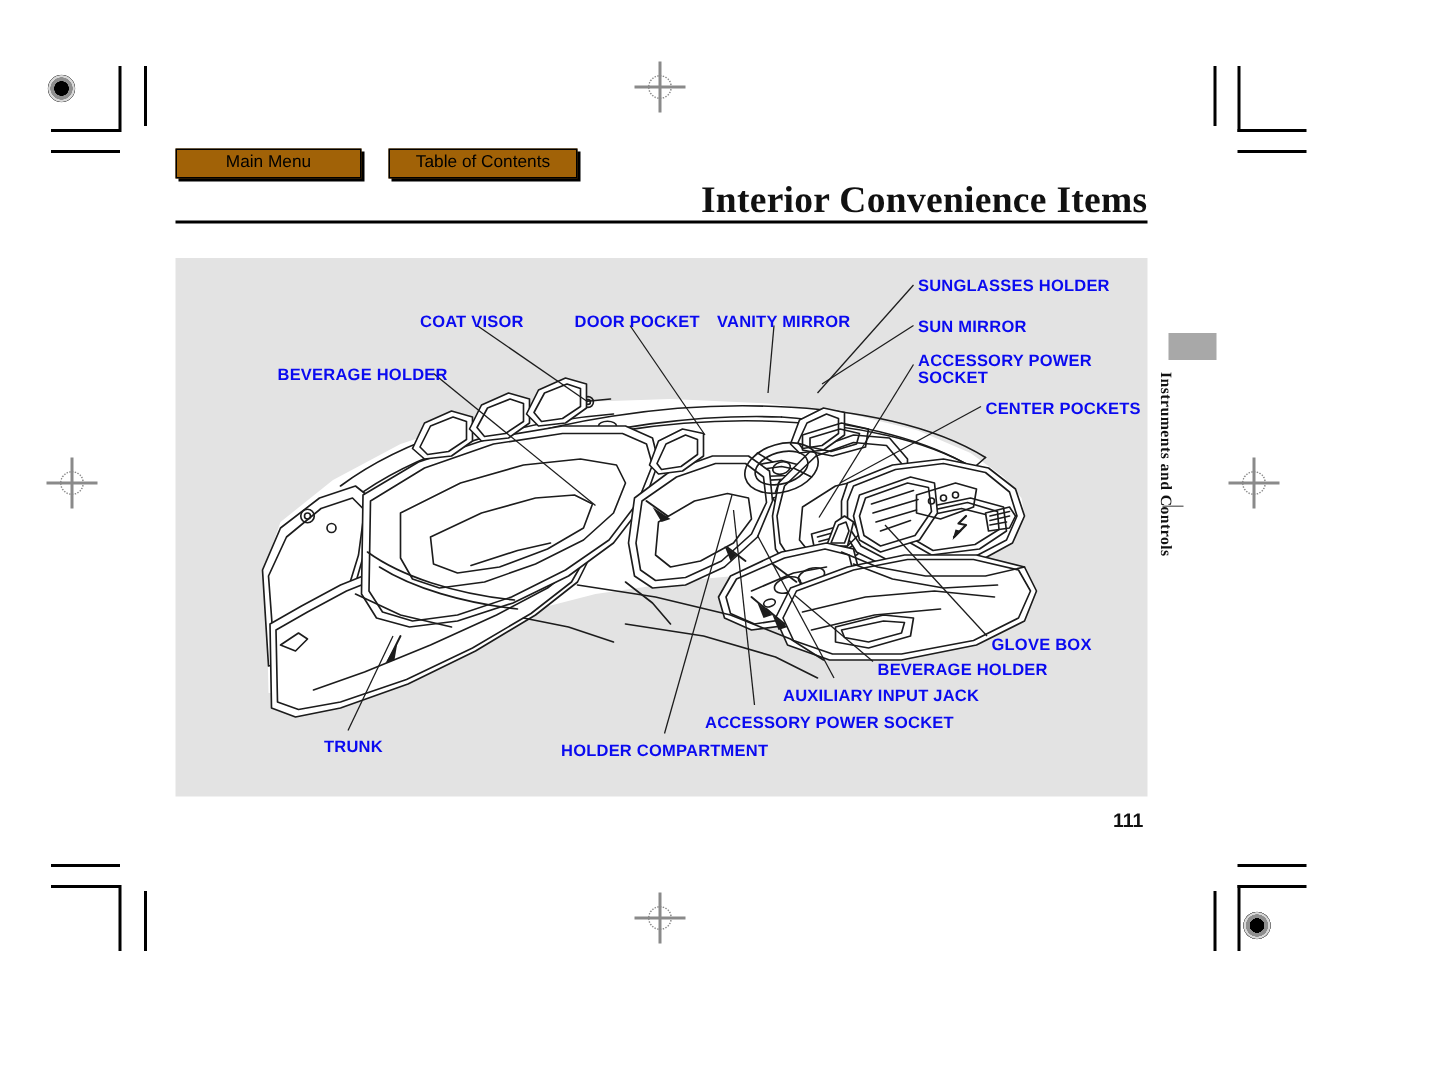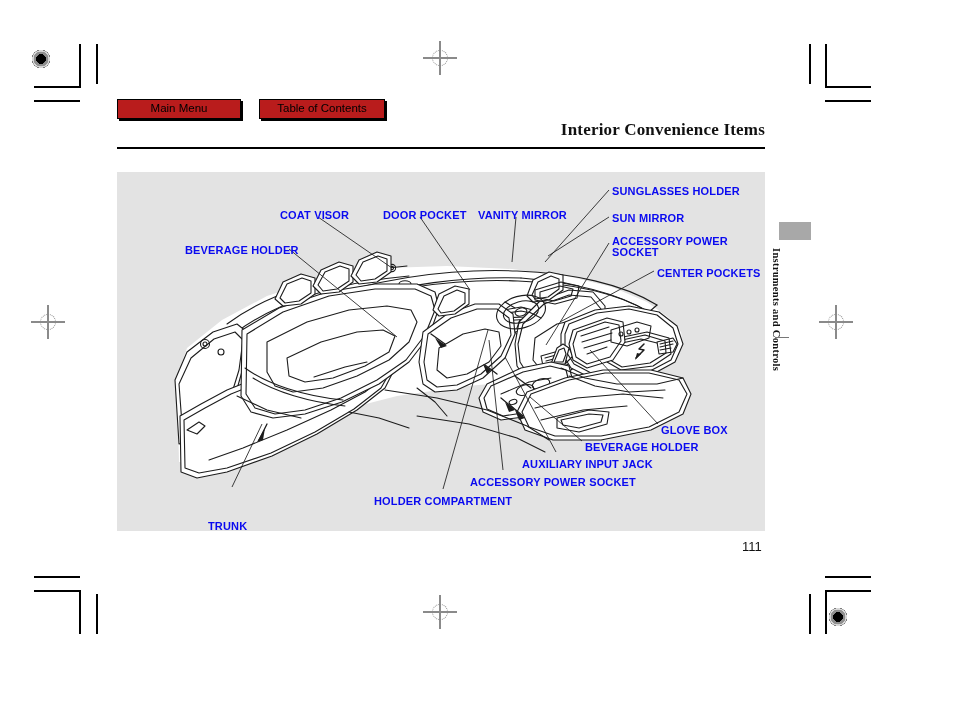--- a/index.html
+++ b/index.html
@@ -56,42 +56,42 @@
   
   .navbar {
     position: absolute;
     left: 117px;
     top: 99px;
     display: flex;
     gap: 18px;
   }
   .nav-btn {
     border: 1.6px solid #000;
-    background: #b91c1c;
+    background: #a16207;
     font-size: 11.5px;
     font-family: "Liberation Sans", sans-serif;
     color: #000;
     padding: 2px 12px 3px 12px;
     box-shadow: 2px 2px 0 #000;
     text-align: center;
     line-height: 13px;
     cursor: pointer;
     white-space: nowrap;
   }
   #btn-main-menu { min-width: 98px; }
   #btn-toc { min-width: 100px; }
 
   
   .page-title {
     position: absolute;
     right: 189px;
     top: 120px;
     font-family: "Liberation Serif", serif;
     font-weight: bold;
-    font-size: 17px;
+    font-size: 25px;
     color: #111;
     letter-spacing: 0.2px;
   }
   .title-rule {
     position: absolute;
     left: 117px;
     top: 147px;
     width: 648px;
     height: 1.6px;
     background: #000;
@@ -144,21 +144,21 @@
     letter-spacing: 0.3px;
     white-space: nowrap;
   }
 
   
   .page-number {
     position: absolute;
     left: 742px;
     top: 539px;
     font-family: "Liberation Sans", sans-serif;
-    font-weight: normal;
+    font-weight: bold;
     font-size: 13px;
     color: #111;
   }
 </style>
 </head>
 <body>
 
 <div class="reg-dot" style="left:28px;top:46px;"></div>
 <div class="reg-dot" style="left:825px;top:604px;"></div>
 
@@ -395,20 +395,20 @@
     <div class="callout" style="left: 612px; top: 213px; color: rgb(10, 10, 240);">SUN MIRROR</div>
     <div class="callout" style="left: 612px; top: 236px; color: rgb(10, 10, 240);">ACCESSORY POWER
 SOCKET</div>
     <div class="callout" style="left: 185px; top: 245px; color: rgb(10, 10, 240);">BEVERAGE HOLDER</div>
     <div class="callout" style="left: 657px; top: 268px; color: rgb(10, 10, 240);">CENTER POCKETS</div>
     <div class="callout" style="left: 661px; top: 425px; color: rgb(10, 10, 240);">GLOVE BOX</div>
     <div class="callout" style="left: 585px; top: 442px; color: rgb(10, 10, 240);">BEVERAGE HOLDER</div>
     <div class="callout" style="left: 522px; top: 459px; color: rgb(10, 10, 240);">AUXILIARY INPUT JACK</div>
     <div class="callout" style="left: 470px; top: 477px; color: rgb(10, 10, 240);">ACCESSORY POWER SOCKET</div>
     <div class="callout" style="left: 374px; top: 496px; color: rgb(10, 10, 240);">HOLDER COMPARTMENT</div>
-    <div class="callout" style="left: 208px; top: 493px; color: rgb(10, 10, 240); margin-top: 28px;">TRUNK</div>
+    <div class="callout" style="left: 216px; top: 493px; color: rgb(10, 10, 240);">TRUNK</div>
   </div>
 
 <div class="side-tab-block"></div>
 <div class="side-tab-text">Instruments and Controls</div>
 <div class="crop-h" style="left:775px;top:337px;width:14px;height:1px;background:#777;"></div>
 
 <div class="page-number">111</div>
 
 </body></html>

